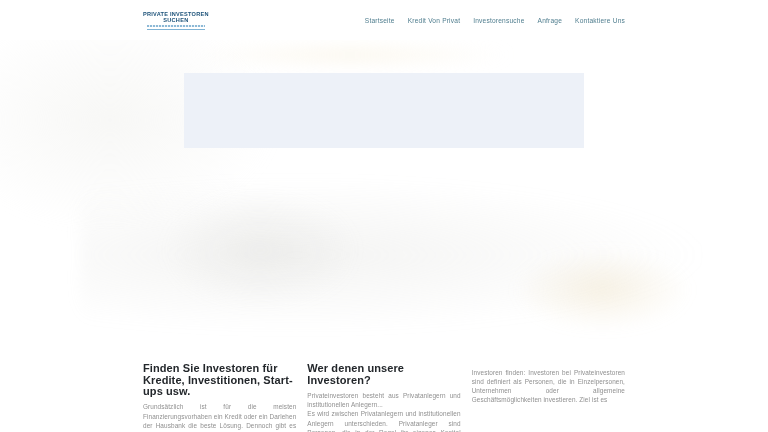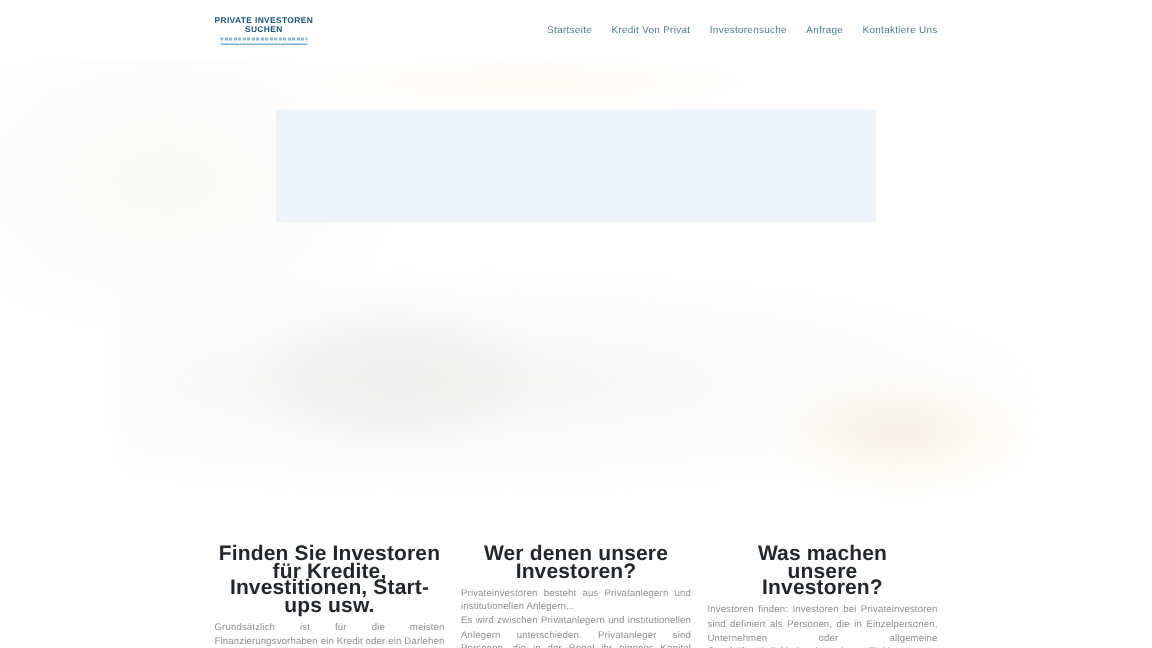--- a/index.html
+++ b/index.html
@@ -116,25 +116,25 @@
     margin: 0 auto;
     padding-top: 8px;
     display: flex;
     gap: 11px;
   }
   .col {
     flex: 1 1 0;
     min-width: 0;
   }
   .col-heading {
-    font-size: 14px;
+    font-size: 11px;
     line-height: 11.6px;
     font-weight: 600;
     color: #23272b;
-    text-align: center;
+    text-align: left;
     letter-spacing: 0.1px;
   }
   .col:nth-child(3) .col-heading {
     max-width: 118px;
     margin: 0 auto;
   }
   .col-body {
     margin-top: 4.5px;
   }
   .col-paragraph {
@@ -186,19 +186,18 @@
 
   <div class="col">
     <h2 class="col-heading">Wer denen unsere Investoren?</h2>
     <div class="col-body">
       <p class="col-paragraph">Privateinvestoren besteht aus Privatanlegern und institutionellen Anlegern...</p>
       <p class="col-paragraph">Es wird zwischen Privatanlegern und institutionellen Anlegern unterschieden. Privatanleger sind Personen, die in der Regel ihr eigenes Kapital investieren. Sie</p>
     </div>
   </div>
 
   <div class="col">
-    <h2 class="col-heading">Was machen unsere Investoren?</h2>
     <div class="col-body">
       <p class="col-paragraph">Investoren finden: Investoren bei Privateinvestoren sind definiert als Personen, die in Einzelpersonen, Unternehmen oder allgemeine Geschäftsmöglichkeiten investieren. Ziel ist es</p>
     </div>
   </div>
 
 </section>
 
 </body></html>

